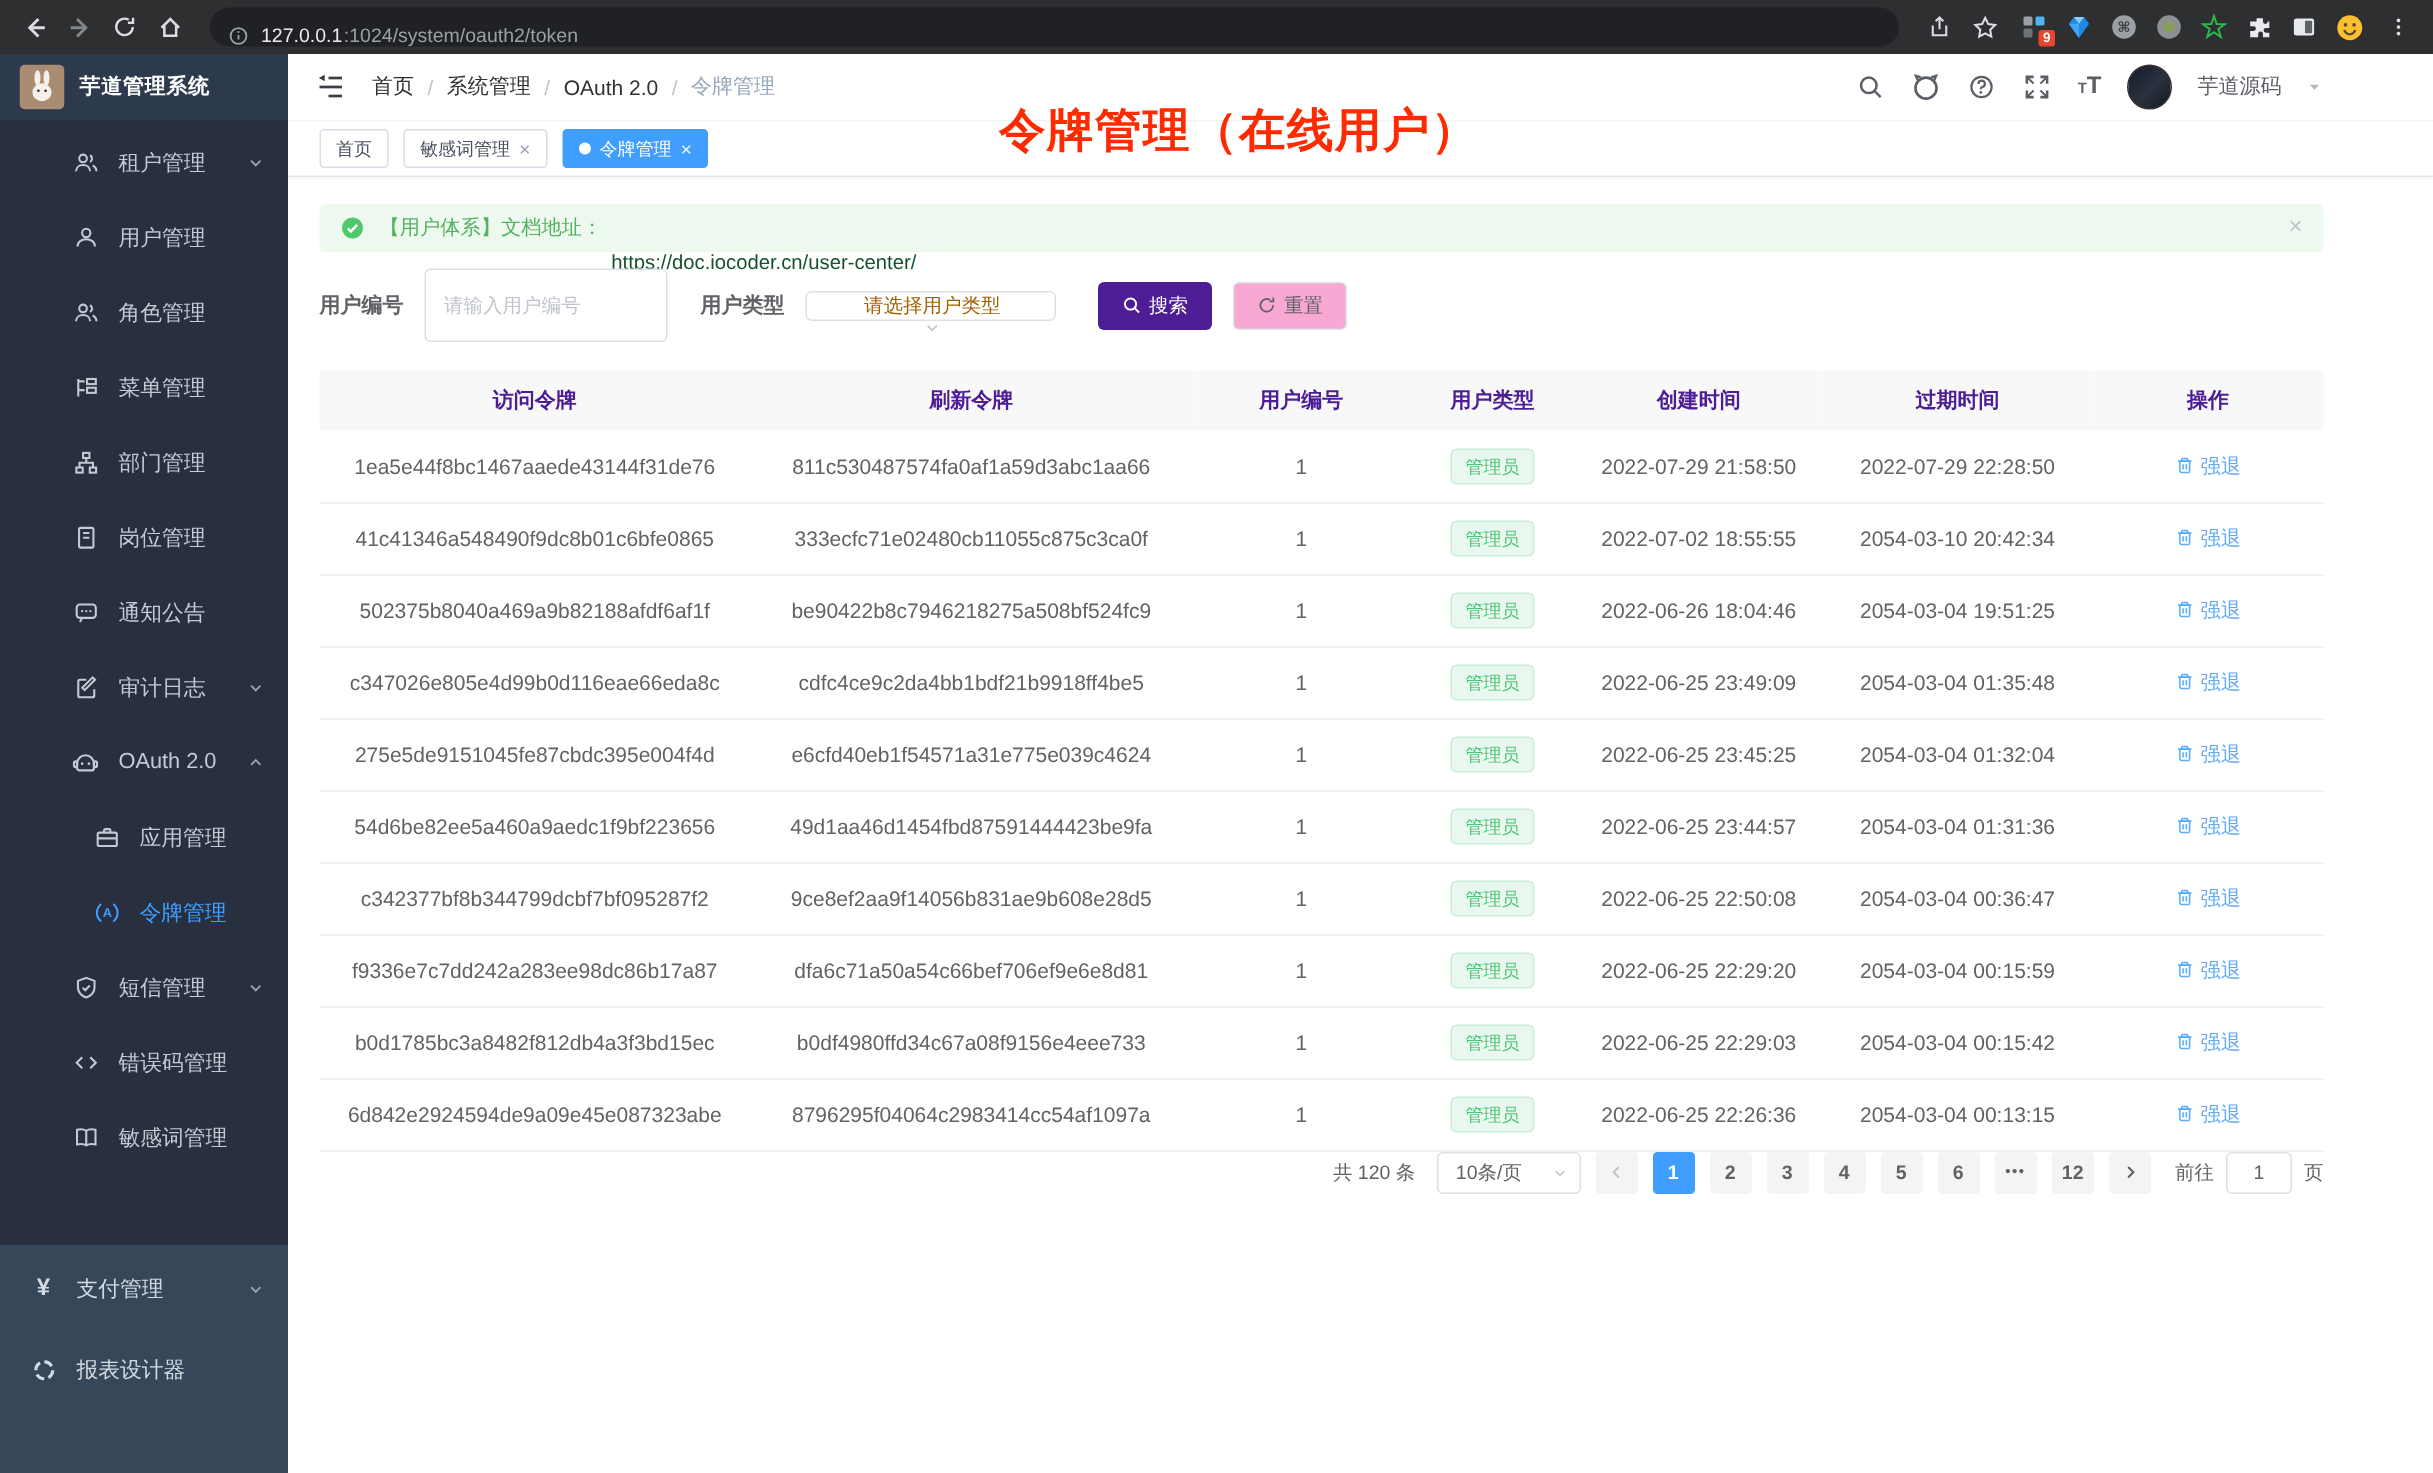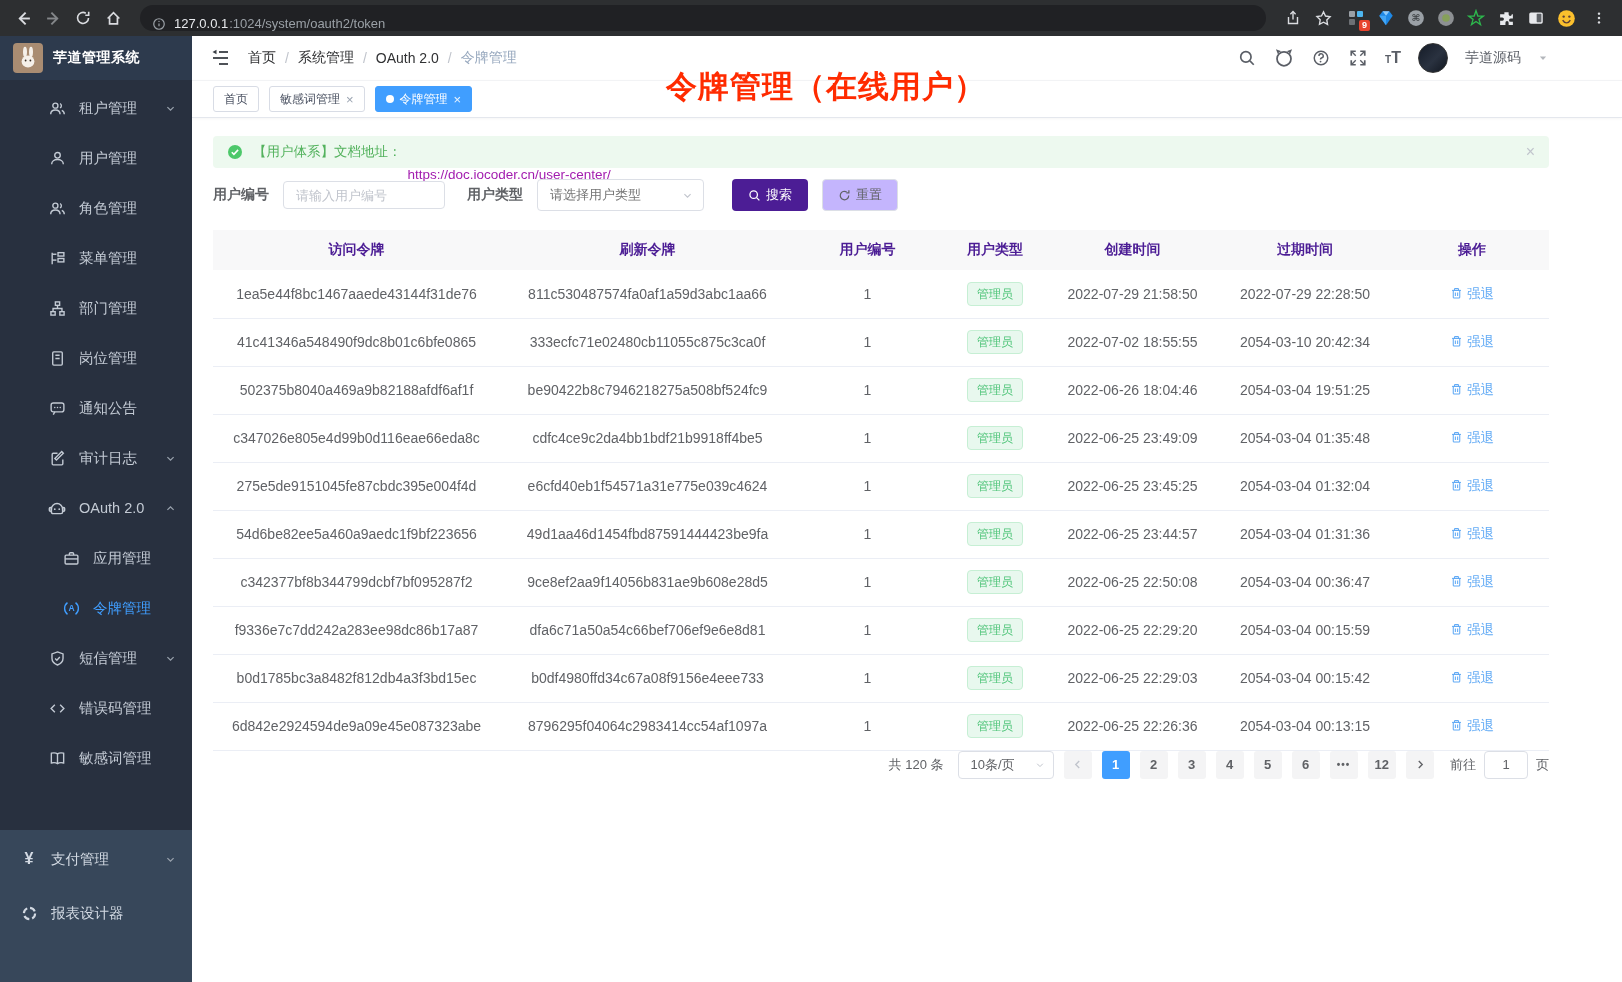--- a/index.html
+++ b/index.html
@@ -54,32 +54,32 @@
   .tags-bar { height:38px; display:flex; align-items:center; gap:10px; padding:0 74px 0 21px; border-top:1px solid #f2f3f5; border-bottom:1px solid #e4e7ed; box-shadow:0 1px 3px rgba(0,0,0,.04); flex:none; }
   .tag { height:26px; display:inline-flex; align-items:center; gap:6px; padding:0 10px; background:#fff; border:1px solid #d8dce5; border-radius:3px; font-size:12px; color:#495060; cursor:pointer; }
   .tag .x { color:#9aa3b0; font-size:13px; line-height:1; cursor:pointer; }
   .tag.active { background:#409eff; border-color:#409eff; color:#fff; }
   .tag.active .x { color:#eaf4ff; }
   .tag .dot { width:8px; height:8px; border-radius:50%; background:#fff; }
 
   
   .content { padding:18px 73px 0 21px; }
   .alert { height:32px; background:#edf9ef; border-radius:4px; display:flex; align-items:center; gap:10px; padding:0 14px; font-size:13.5px; color:#53b25d; }
-  .alert-link { color:#a21caf; text-decoration:none; cursor:pointer;margin-top:44px; }
+  .alert-link { color:#14532d; text-decoration:none; cursor:pointer;margin-top:44px; }
   .alert-close { margin-left:auto; color:#c0c4cc; font-size:16px; cursor:pointer; }
 
   .filters { display:flex; align-items:center; margin-top:11px; font-size:14px; color:#606266; }
   .f-label { font-weight:700; margin-right:14px; color:#606266; }
-  .f-input { width:162px; height:28px; border:1px solid #dcdfe6; border-radius:4px; padding:0 12px; font-size:13px; color:#606266; outline:none; margin-right:22px; font-family:inherit; }
+  .f-input { width:162px; height:49px; border:1px solid #dcdfe6; border-radius:4px; padding:0 12px; font-size:13px; color:#606266; outline:none; margin-right:22px; font-family:inherit; }
   .f-input::placeholder { color:#c0c4cc; }
-  .f-select { width:167px; height:32px; border:1px solid #dcdfe6; border-radius:4px; padding:0 10px 0 12px; display:flex; align-items:center; justify-content:space-between; font-size:13px; color:#737373; cursor:pointer; margin-right:28px; }
+  .f-select { width:167px; height:20px; border:1px solid #dcdfe6; border-radius:4px; padding:0 10px 0 12px; display:flex; align-items:center; justify-content:space-between; font-size:13px; color:#a16207; cursor:pointer; margin-right:28px;flex-direction:column; }
   .f-select .sel-arrow { color:#c0c4cc; }
   .btn { height:32px; border-radius:4px; padding:0 15px; font-size:13px; display:inline-flex; align-items:center; gap:5px; cursor:pointer; border:1px solid transparent; font-family:inherit; }
   .btn-primary { background:#4c1d95; color:#fff; margin-right:14px; }
-  .btn-plain { background:#c4b5fd; border-color:#dcdfe6; color:#606266; }
+  .btn-plain { background:#f9a8d4; border-color:#dcdfe6; color:#606266; }
 
   table.grid { margin-top:19px; width:100%; border-collapse:collapse; table-layout:fixed; }
   .grid thead th { background:#f8f8f9; height:40px; font-size:14px; font-weight:700; color:#4c1d95; text-align:center; }
   .grid tbody td { height:48px; font-size:14px; color:#606266; text-align:center; border-bottom:1px solid #ebeef5; overflow:hidden; white-space:nowrap; }
   .badge { display:inline-block; background:#e8f8ee; border:1px solid #c6efd4; color:#4fc479; font-size:12px; line-height:22px; height:24px; padding:0 9px; border-radius:4px; }
   .action-link { color:#61aaf5; display:inline-flex; align-items:center; gap:4px; font-size:13.5px; cursor:pointer; text-decoration:none; }
 
   .pagination { display:flex; align-items:center; justify-content:flex-end; gap:10px; font-size:13px; color:#606266; }
   .p-total { margin-right:4px; }
   .psize { width:96px; height:28px; border:1px solid #dcdfe6; border-radius:4px; display:flex; align-items:center; justify-content:space-between; padding:0 8px 0 12px; cursor:pointer; color:#606266; }

